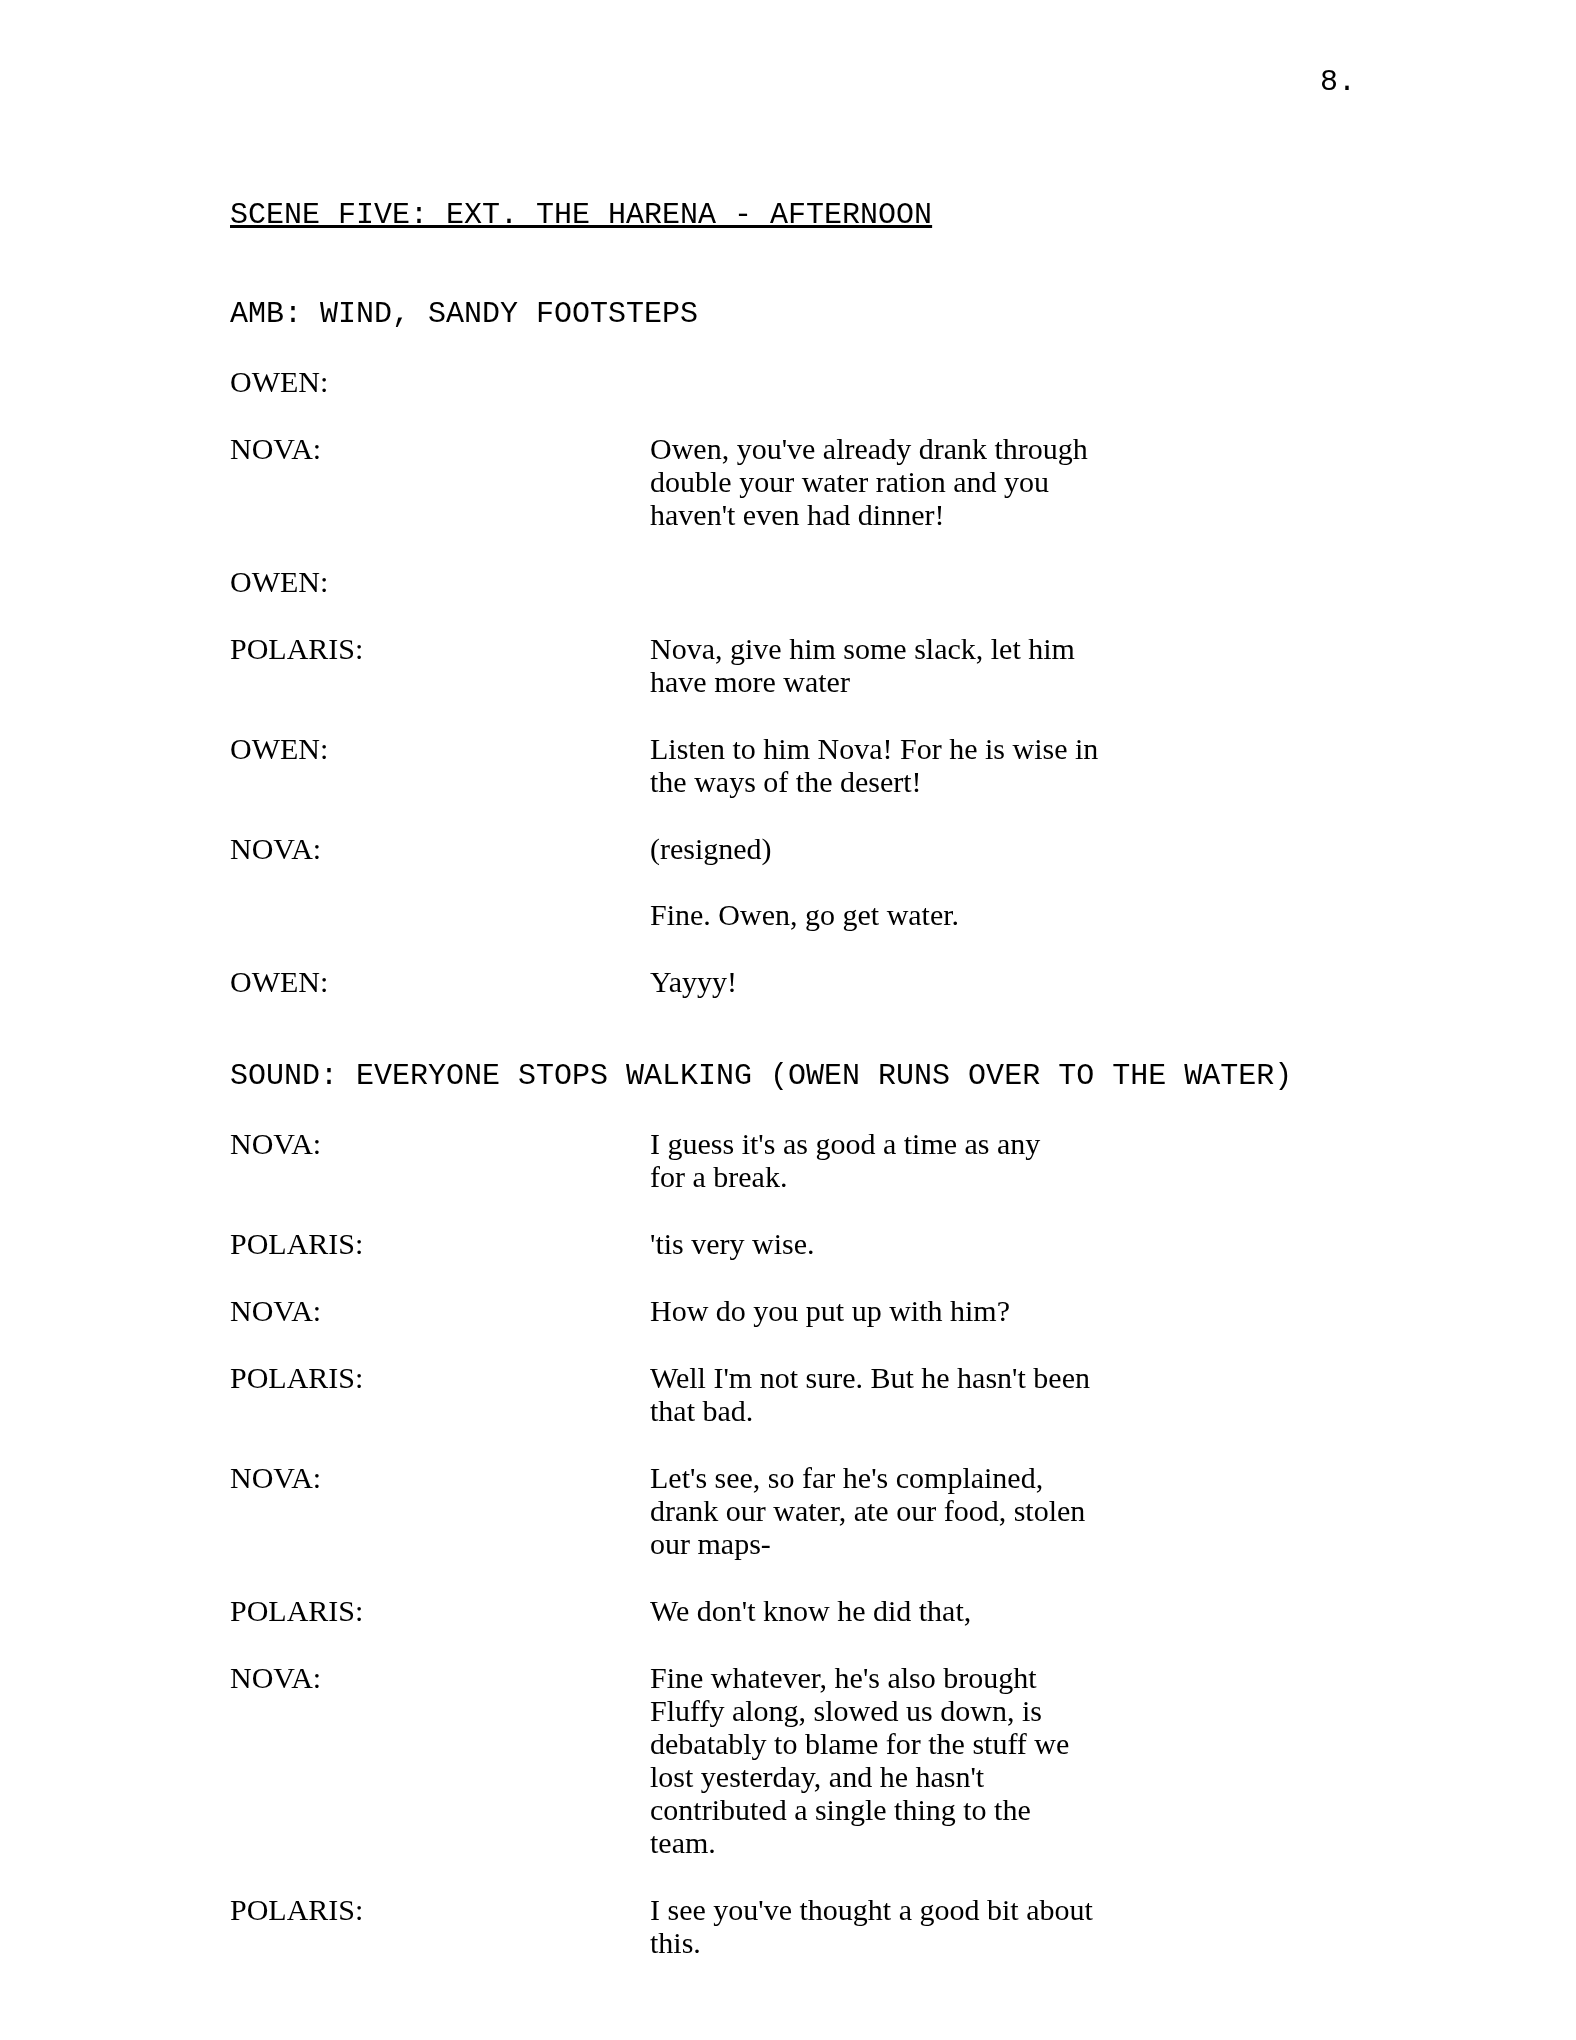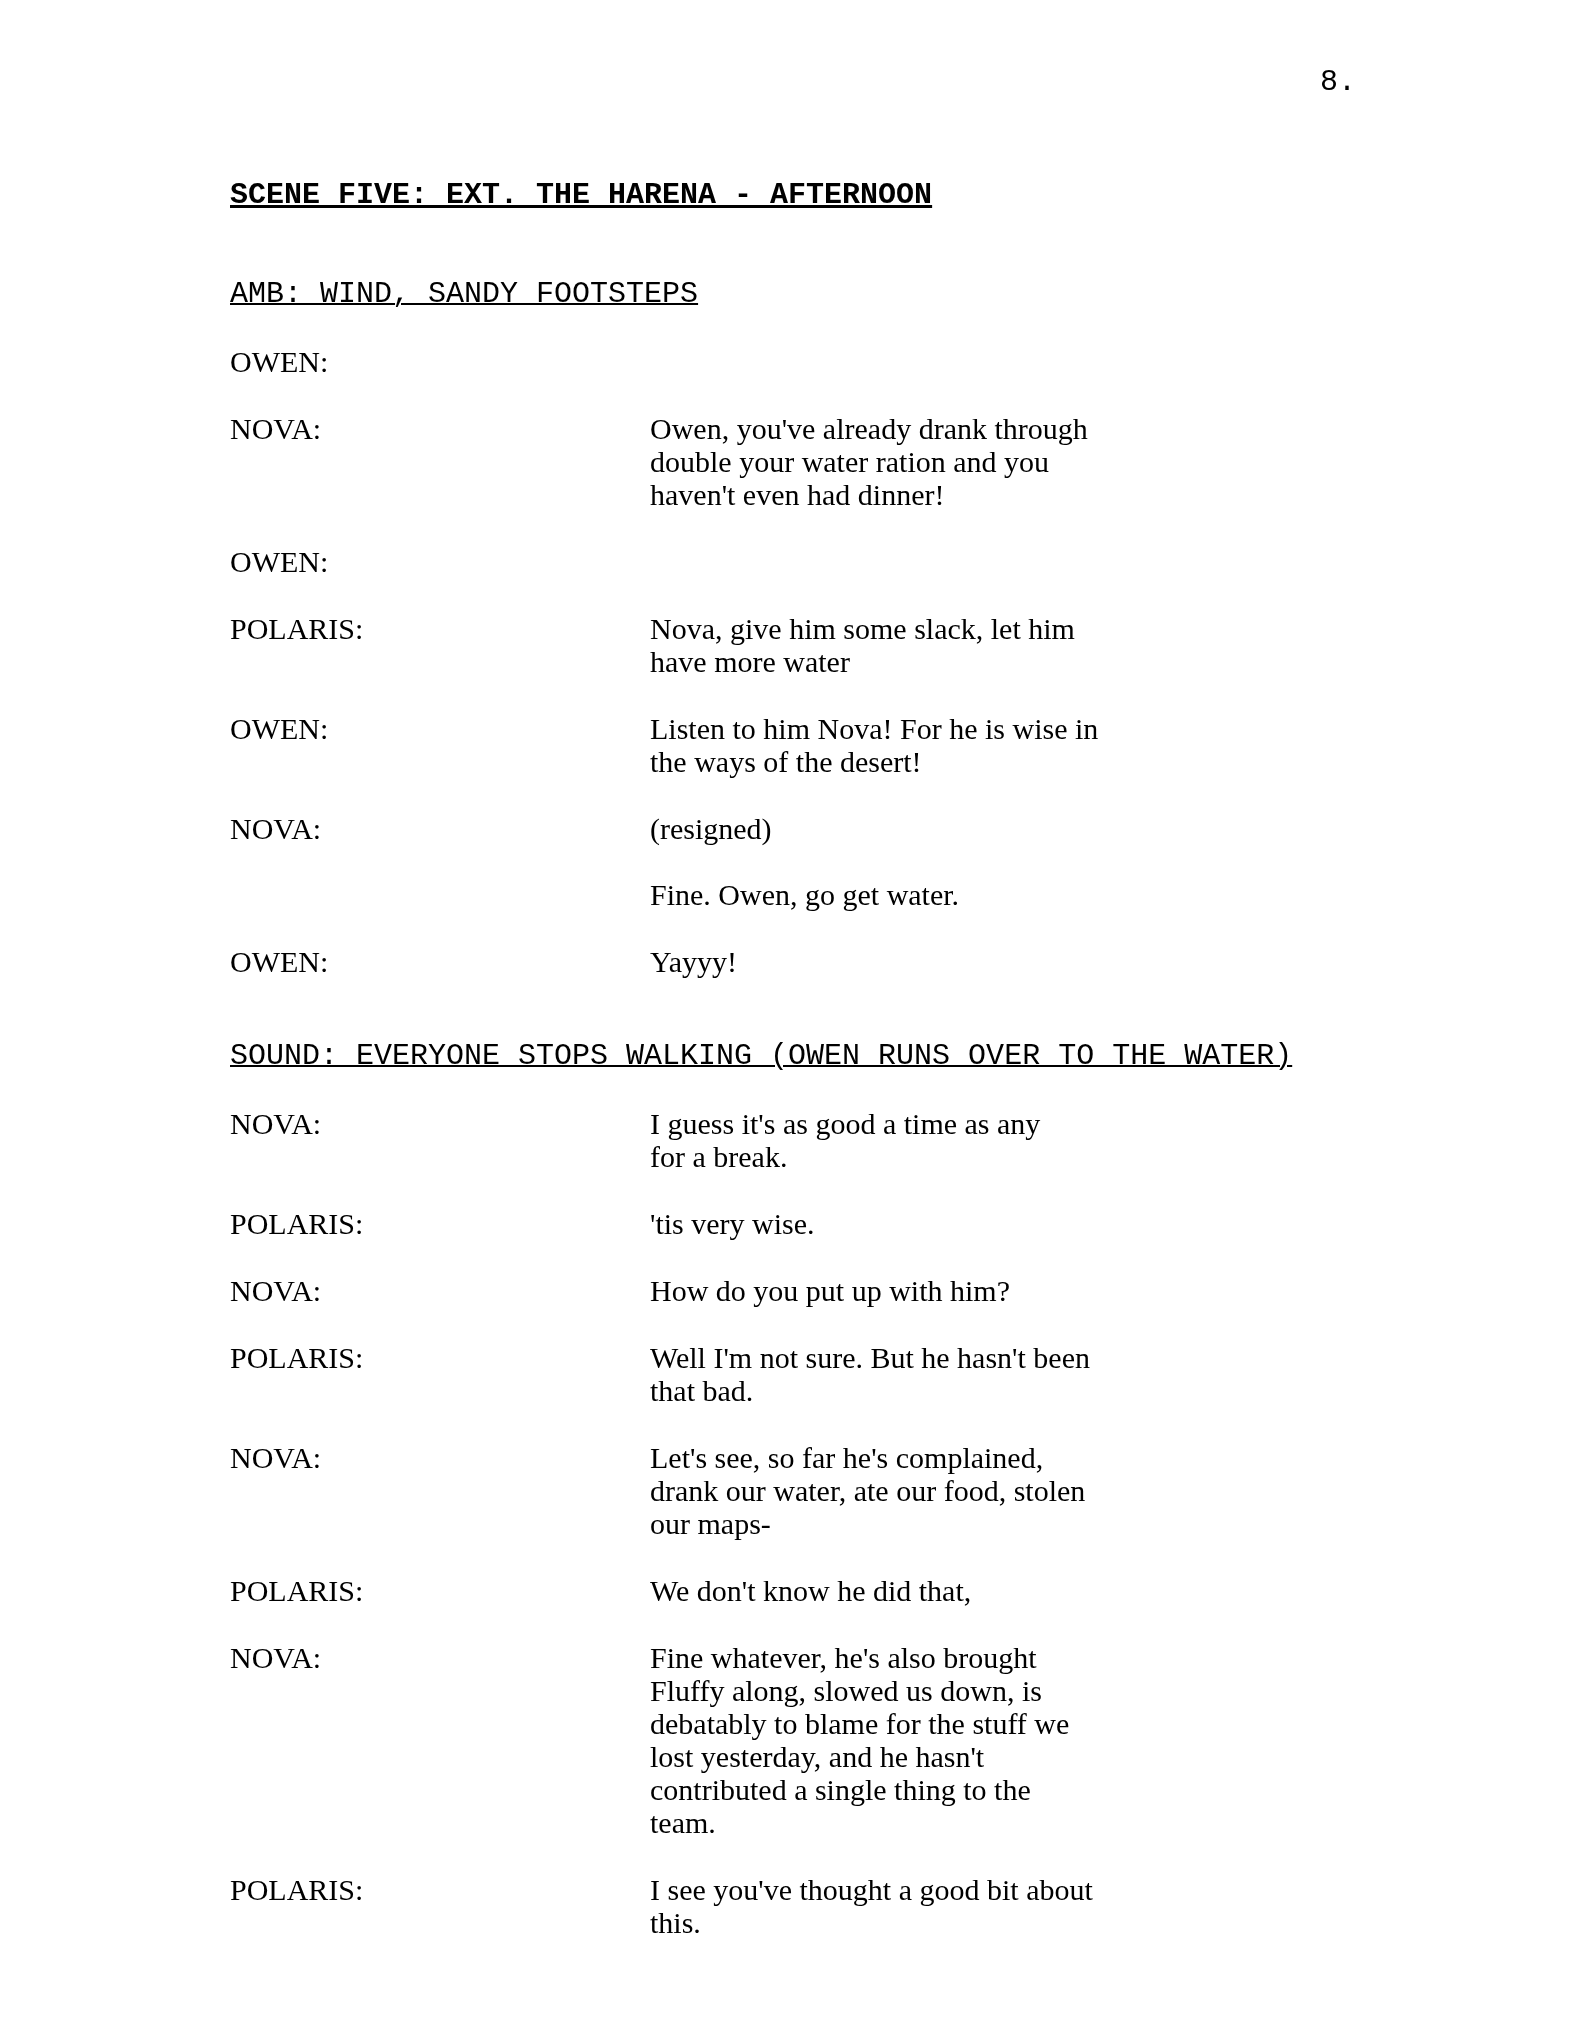--- a/index.html
+++ b/index.html
@@ -19,27 +19,26 @@
   .page {
     box-sizing: border-box;
     width: 1576px;
     height: 2040px;
     padding: 66px 220px 0 230px;
   }
   .page-number {
     text-align: right;
   }
   .scene-heading {
-    margin-top: 80px;
-    font-weight: bold;
+    margin-top: 100px;
+    font-weight: normal;
     text-decoration: underline;
     text-decoration-thickness: 3px;
   }
   .cue-line {
-    text-decoration: underline;
     text-decoration-thickness: 2px;
   }
   .amb-cue {
     margin-top: 66px;
   }
   .sound-cue {
     margin-top: 62px;
   }
   .dialogue-row {
     display: flex;

